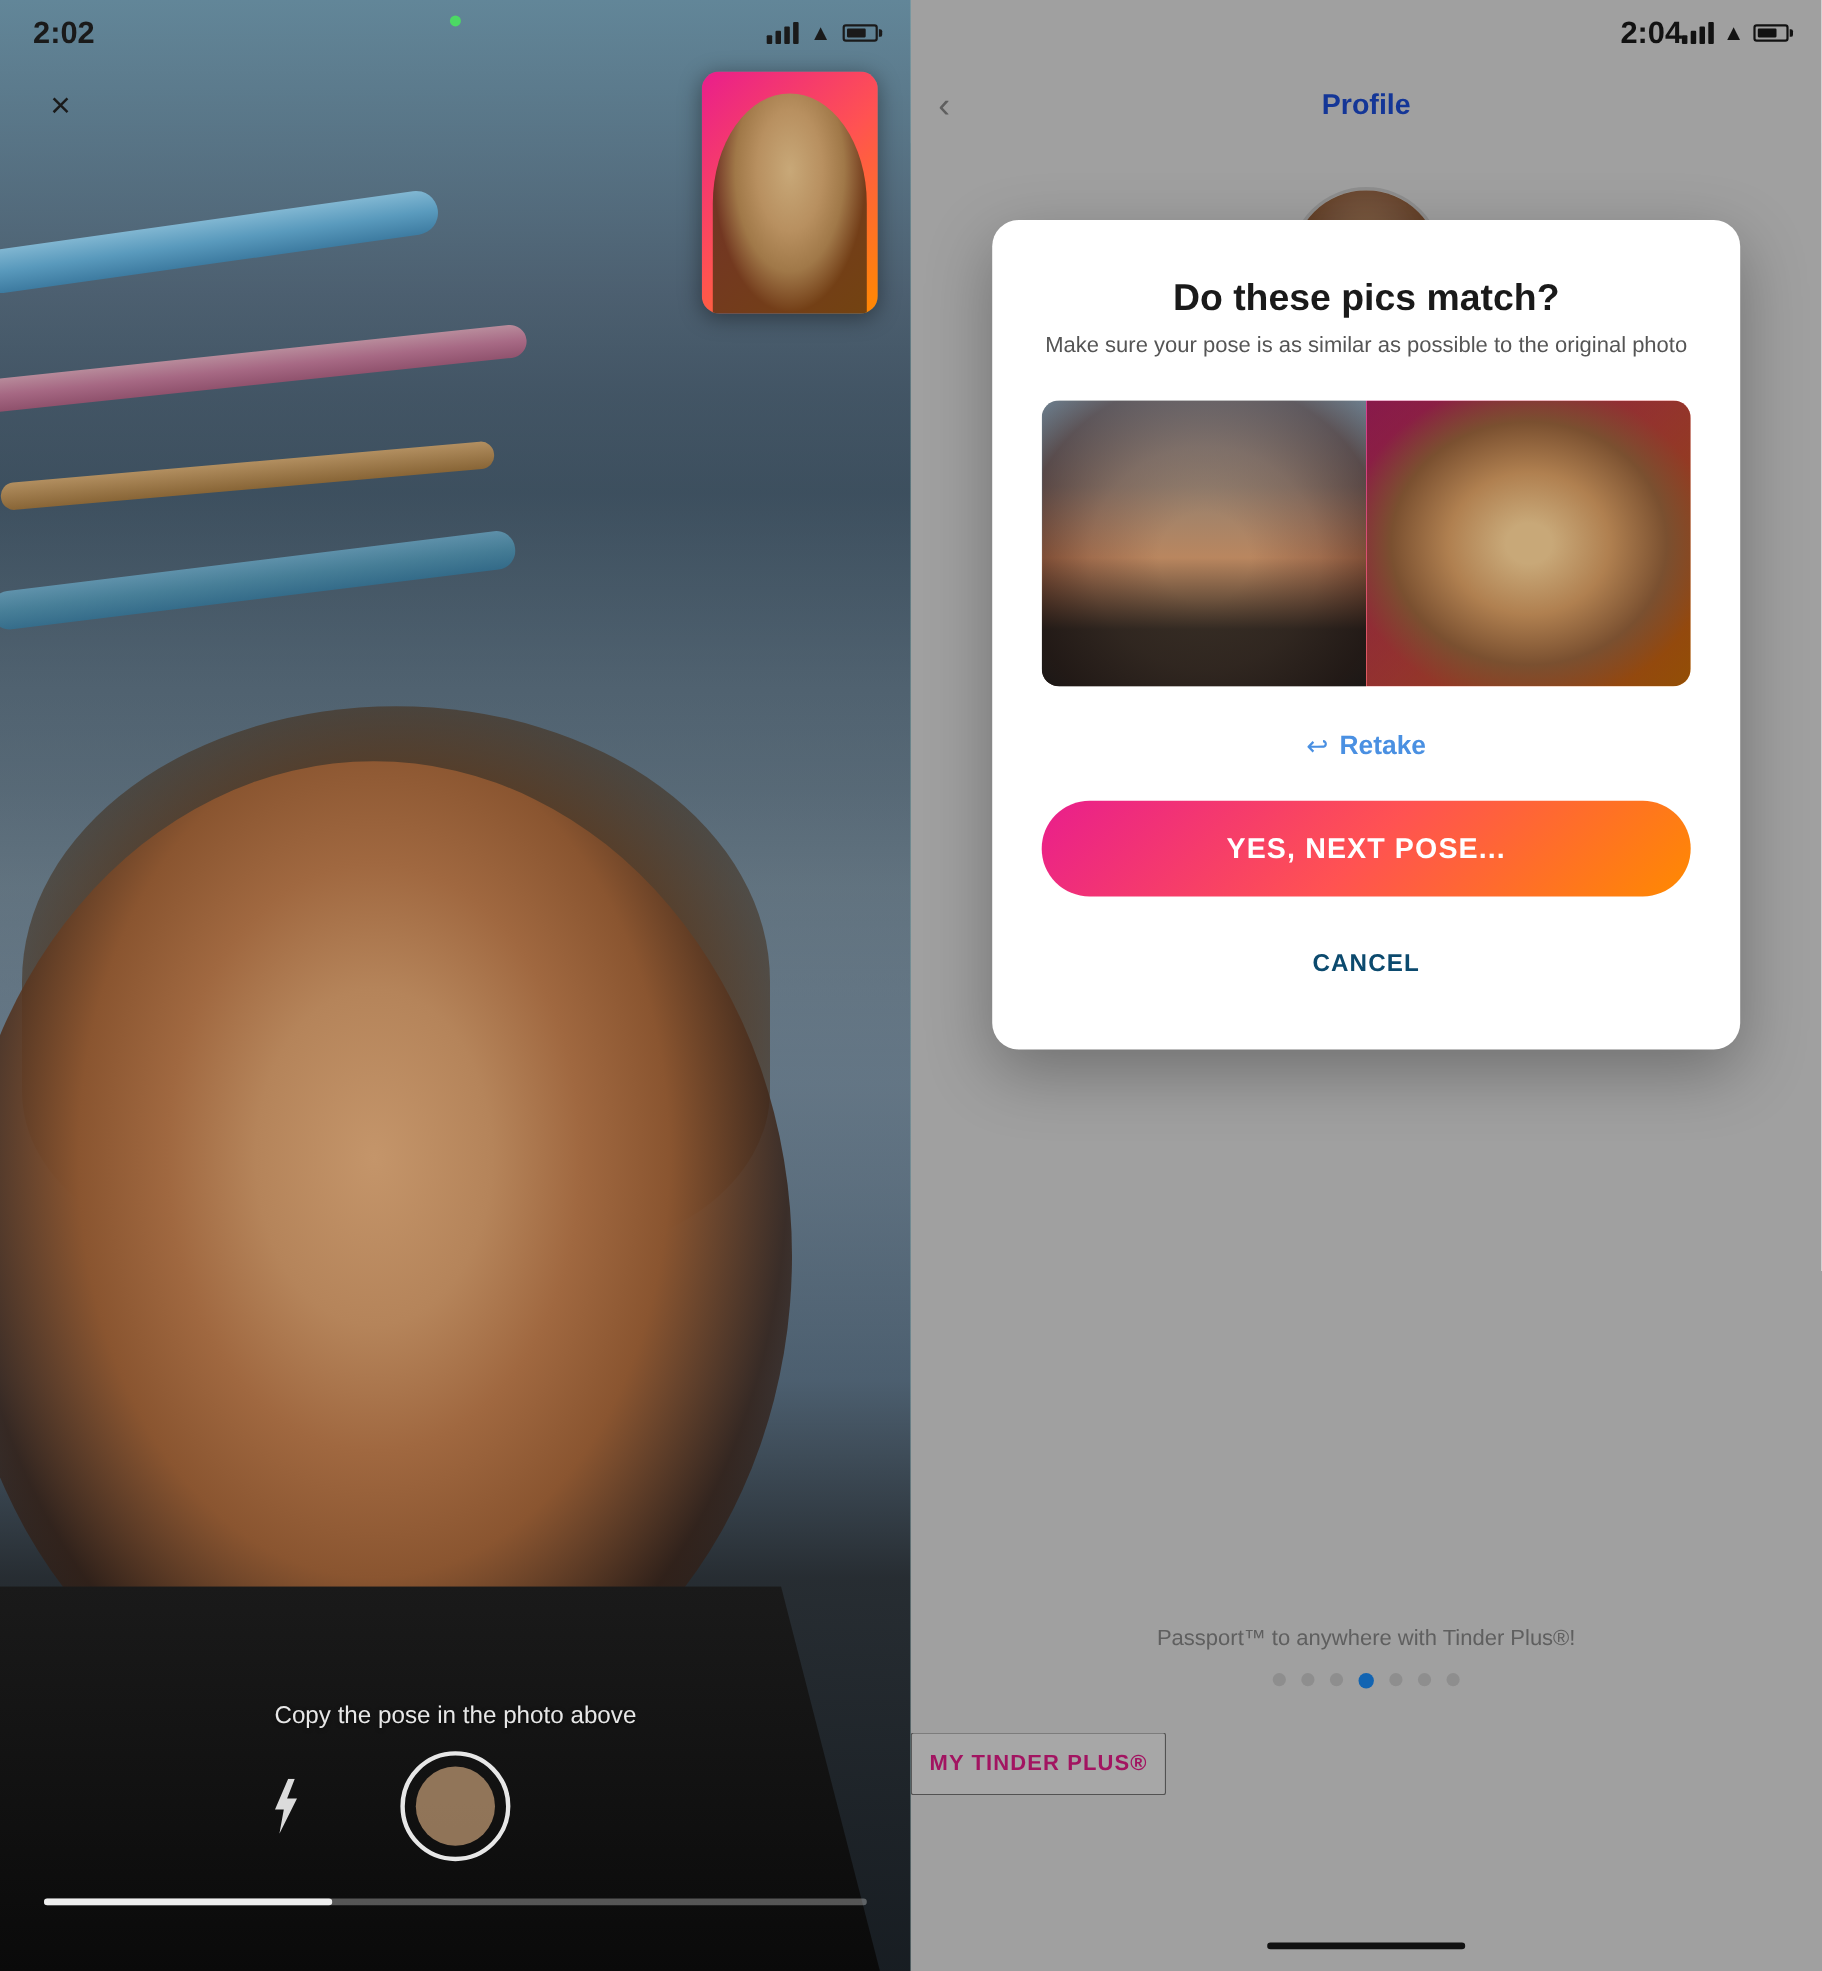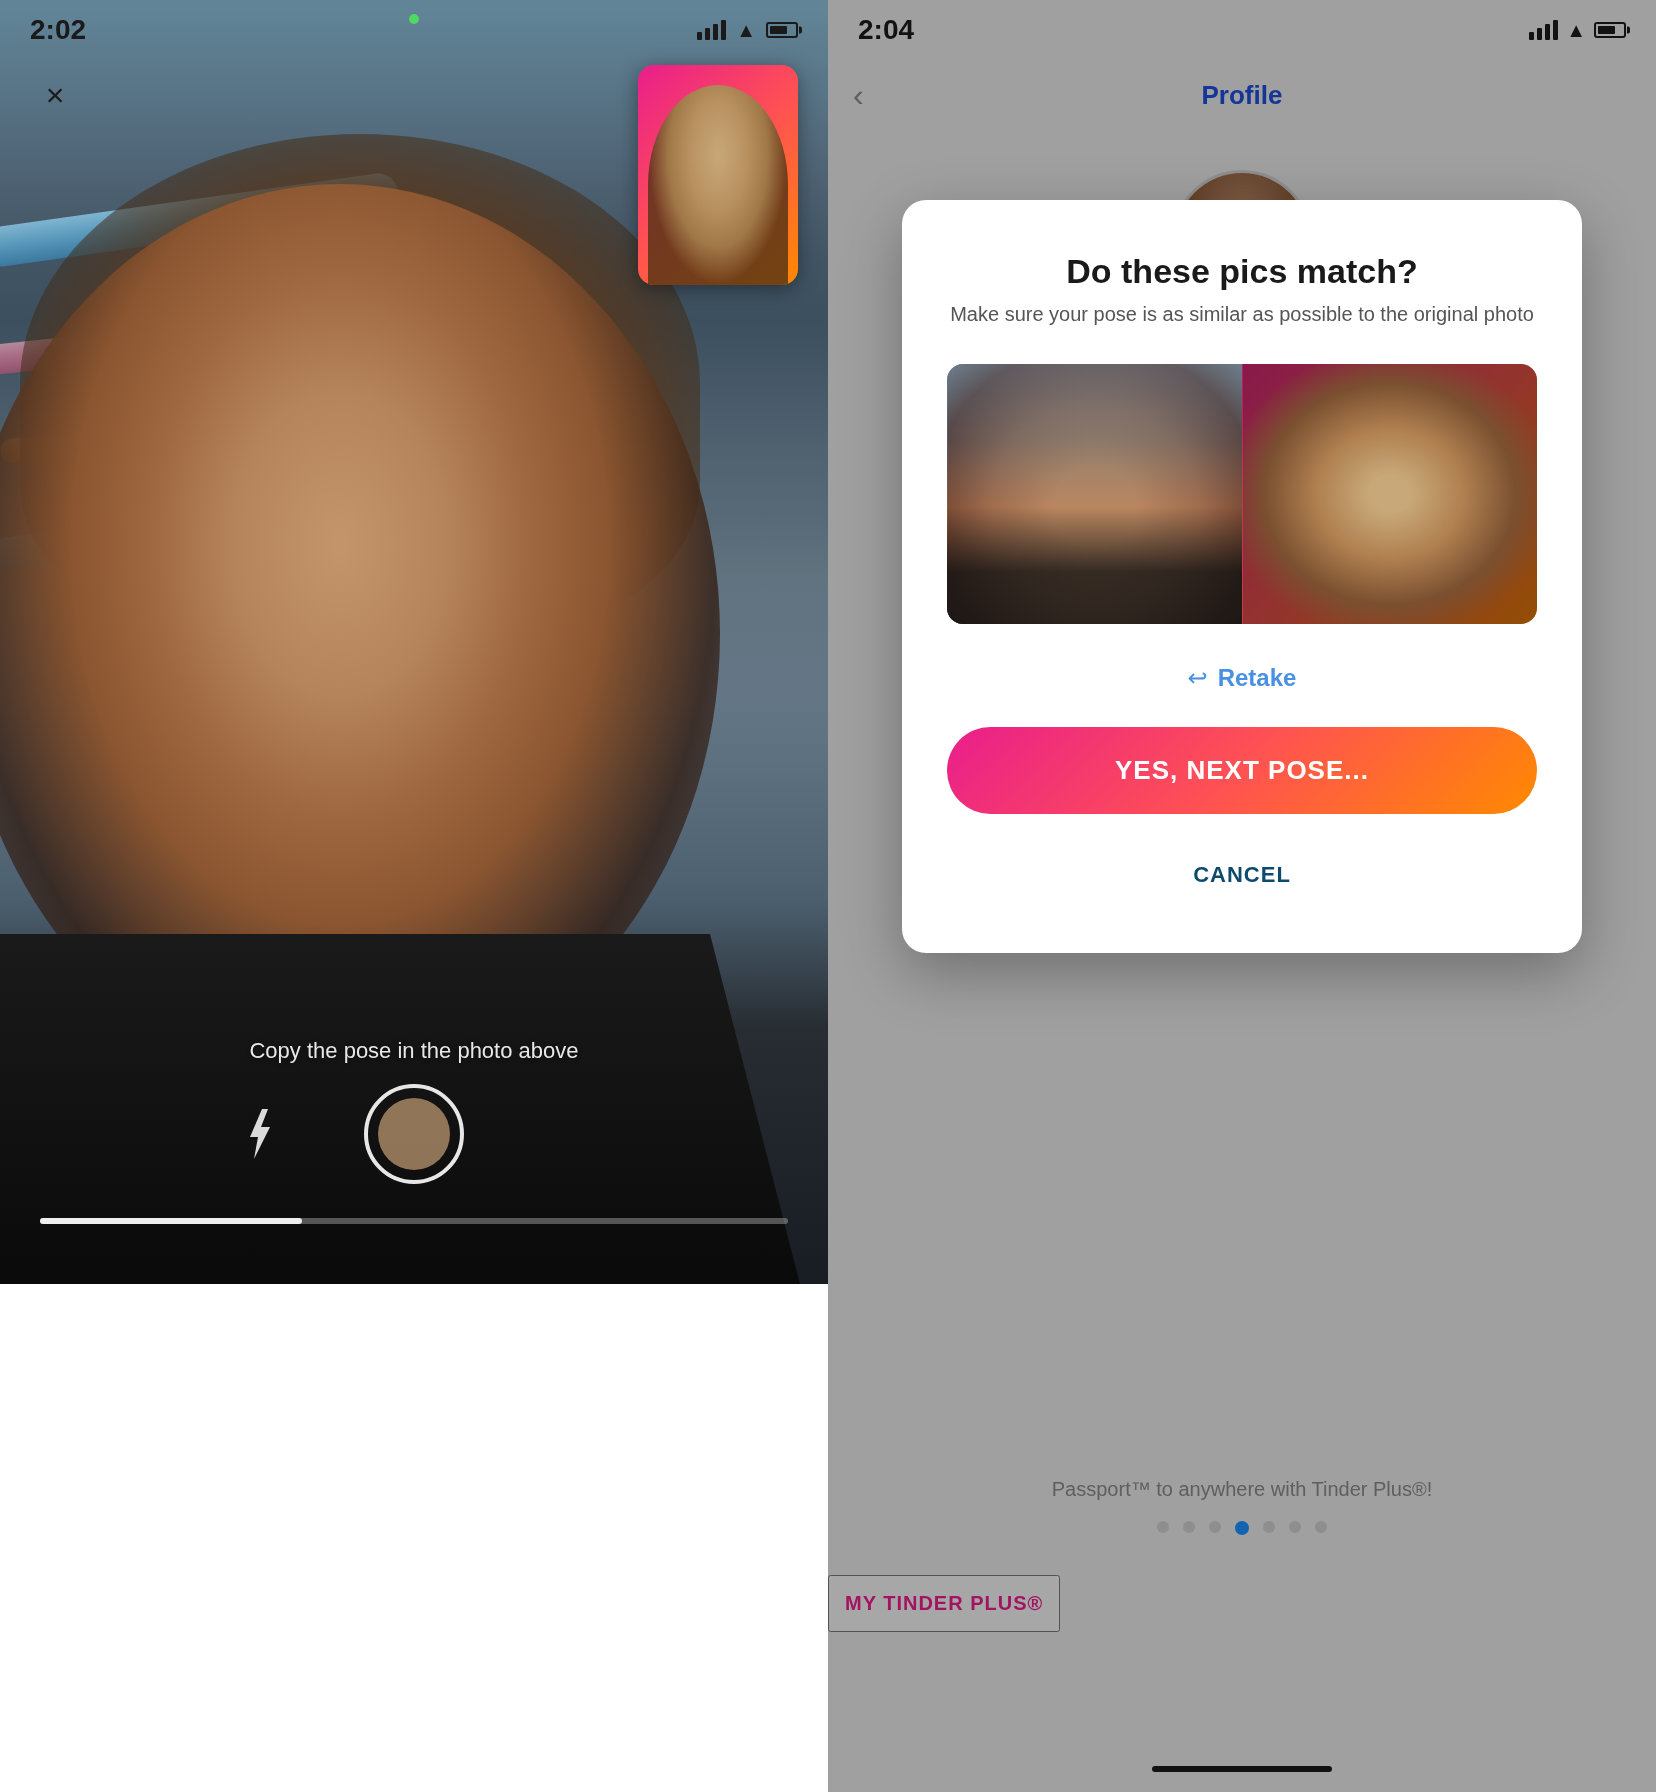--- a/index.html
+++ b/index.html
@@ -7,21 +7,21 @@
       width: 1656px;
       height: 1792px;
       display: flex;
       font-family: -apple-system, BlinkMacSystemFont, 'Helvetica Neue', Arial, sans-serif;
       overflow: hidden;
     }
 
     
     .left-panel {
       width: 828px;
-      height: 1284px;
+      height: 1792px;
       position: relative;
       background: #0f766e;
       overflow: hidden;
     }
 
     .camera-bg {
       width: 100%;
       height: 100%;
       background: linear-gradient(180deg, #5a6e7a 0%, #3a4a52 20%, #4a5a62 40%, #6a7a82 60%, #7a8a92 80%, #5a6a72 100%);
       position: absolute;
@@ -311,21 +311,21 @@
 
     
     .right-status-bar {
       position: absolute;
       top: 0;
       left: 0;
       right: 0;
       height: 60px;
       display: flex;
       align-items: center;
-      justify-content: space-between;
+      justify-content: flex-end;
       padding: 0 30px;
       background: #e5e5e5;
       z-index: 10;
     }
 
     .right-time {
       font-size: 28px;
       font-weight: 600;
       color: #1a1a1a;
     }

